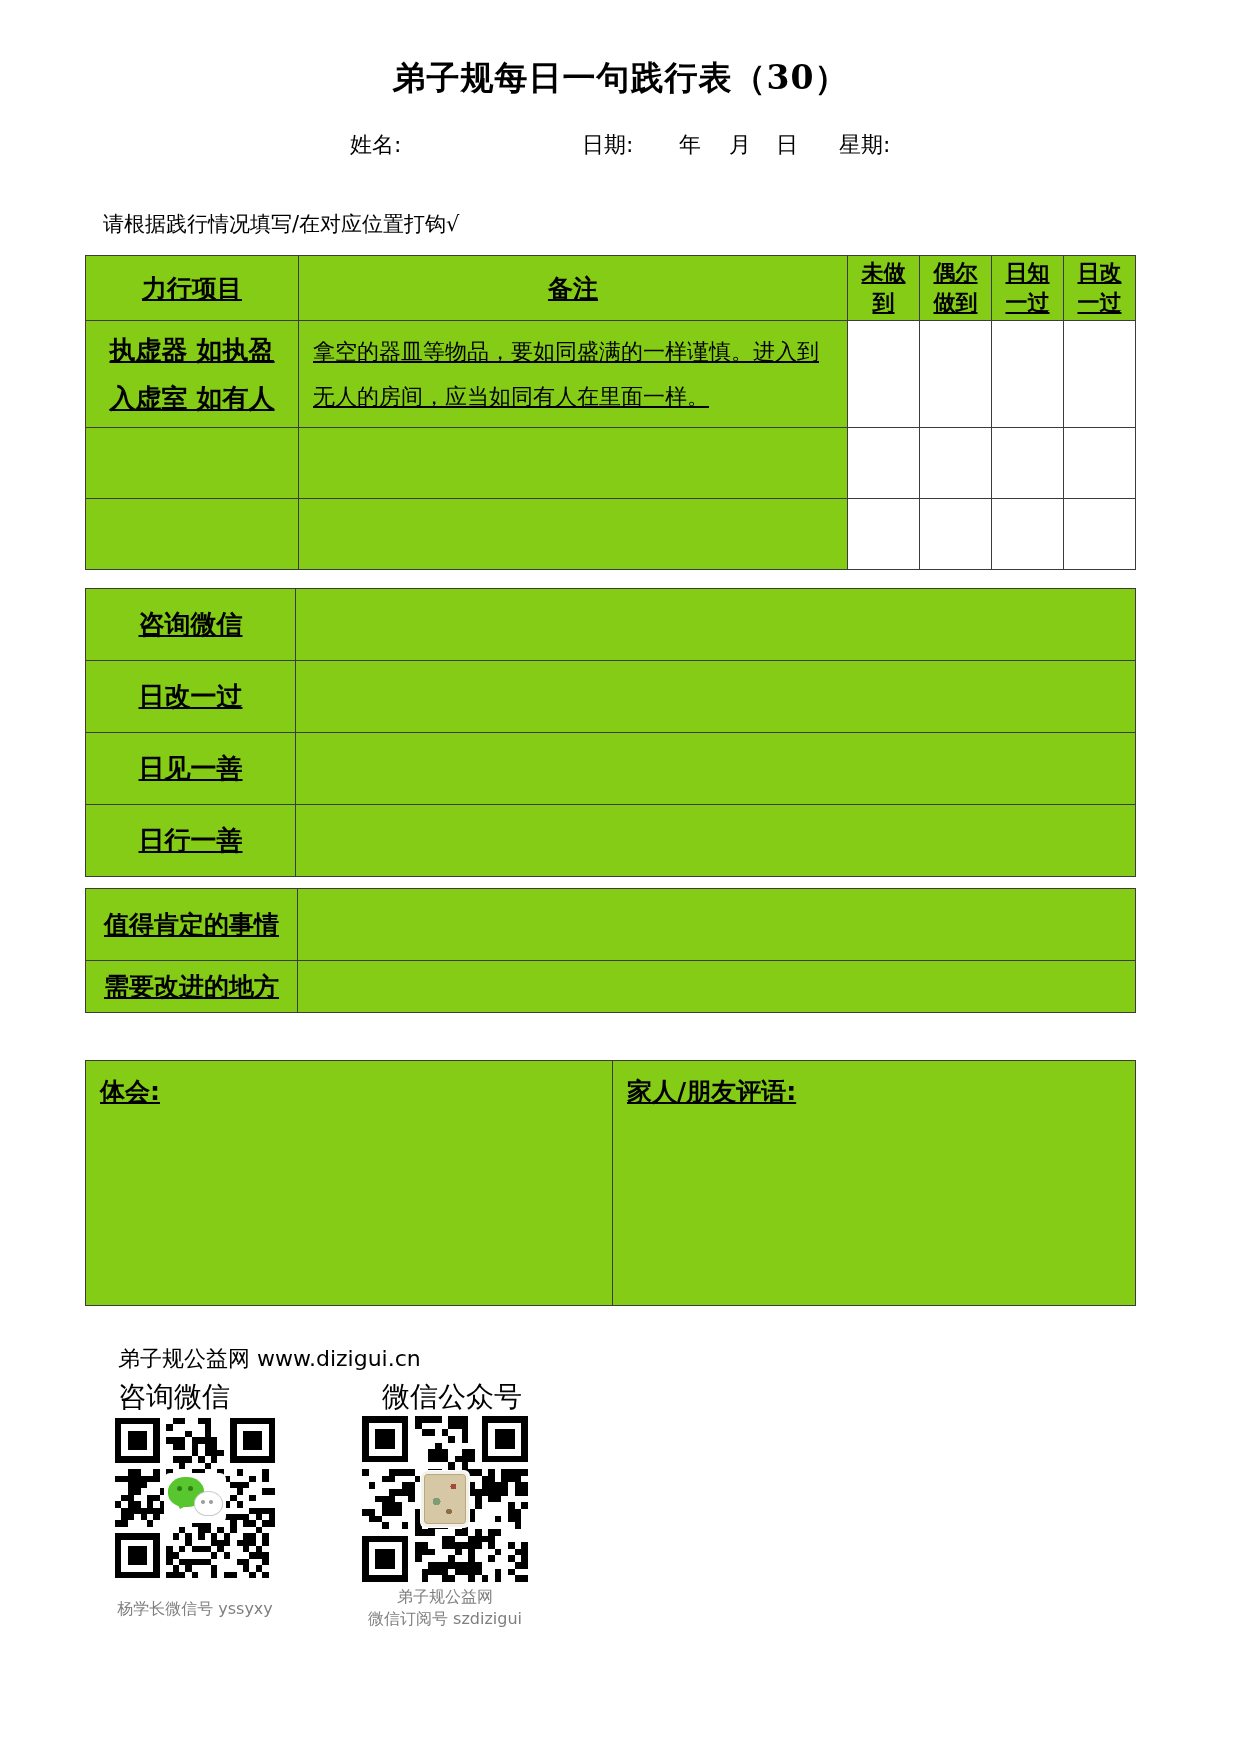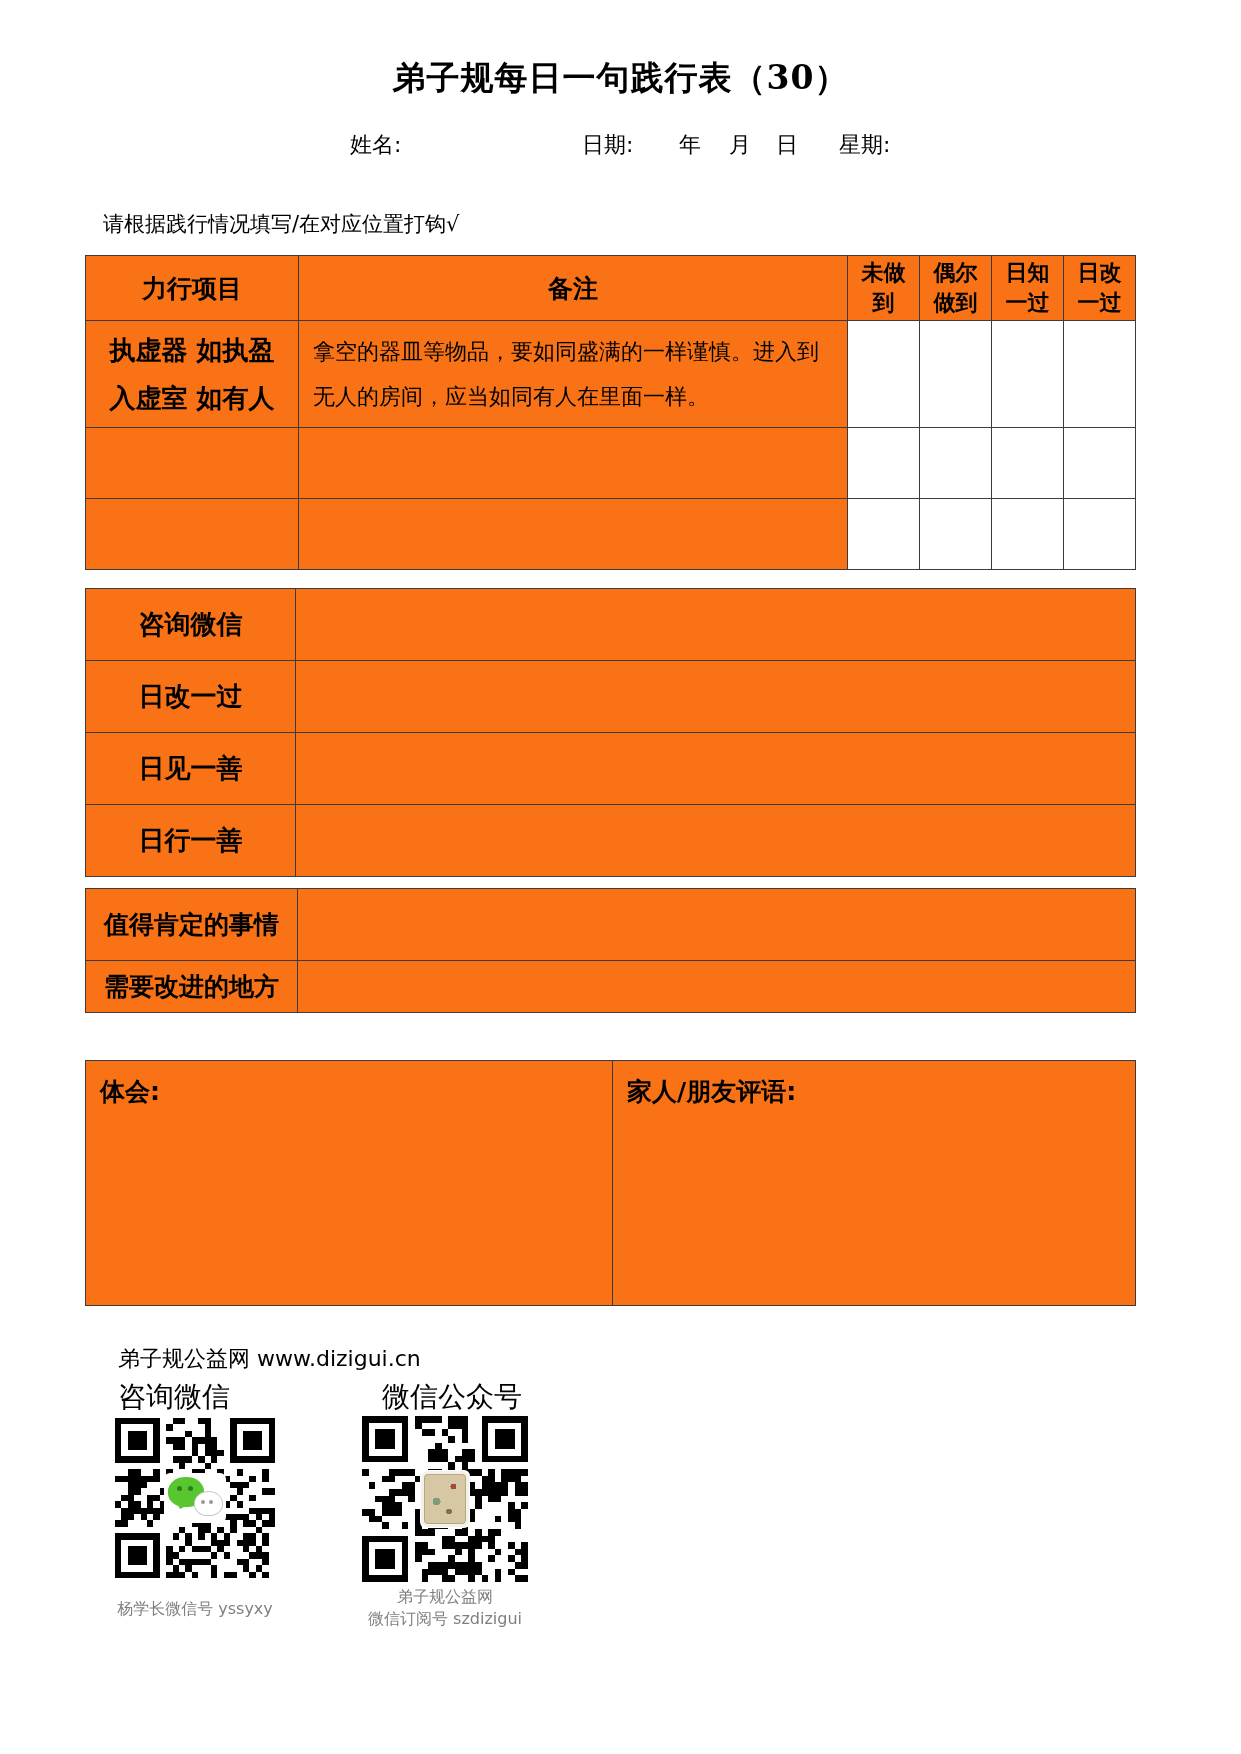--- a/index.html
+++ b/index.html
@@ -10,21 +10,21 @@
   }
   .title{
     position:absolute;left:0;top:56px;width:100%;text-align:center;
     font-family:"DejaVu Serif","Liberation Serif",serif;
     font-weight:bold;font-size:33px;letter-spacing:1px;
   }
   .meta-row span{position:absolute;top:130px;font-size:22px;white-space:nowrap;}
   .blank{display:inline-block;}
   .instruction{position:absolute;left:103px;top:190px;font-size:21px;margin-top:20px;}
 
-  table{border-collapse:collapse;table-layout:fixed;position:absolute;background:#f97316;}
+  table{border-collapse:collapse;table-layout:fixed;position:absolute;background:#84cc16;text-decoration:underline;}
   table, th, td{border:1.5px solid #3b3b3b;}
   th, td{padding:0;vertical-align:middle;overflow:hidden;}
 
   
   .t1{left:85px;top:255px;width:1050px;}
   .t1 th{font-size:25px;font-weight:bold;text-align:center;}
   .t1 th.chk{font-size:22px;line-height:1.35;padding:2px 6px;word-break:break-all;}
   .t1 td.item{font-size:26px;font-weight:bold;text-align:center;line-height:1.85;}
   .t1 td.note{font-size:22px;line-height:2.05;padding:6px 12px 6px 14px;text-align:left;vertical-align:middle;}
   .t1 td.chkcell{background:#fff;}

